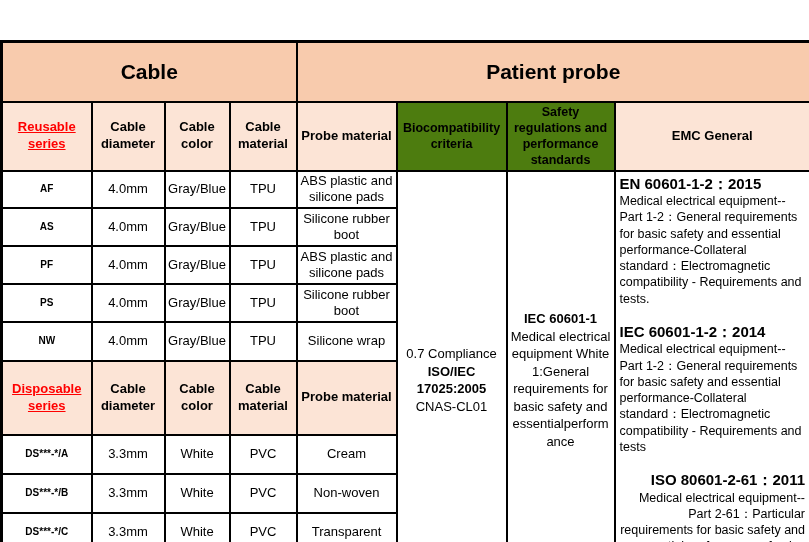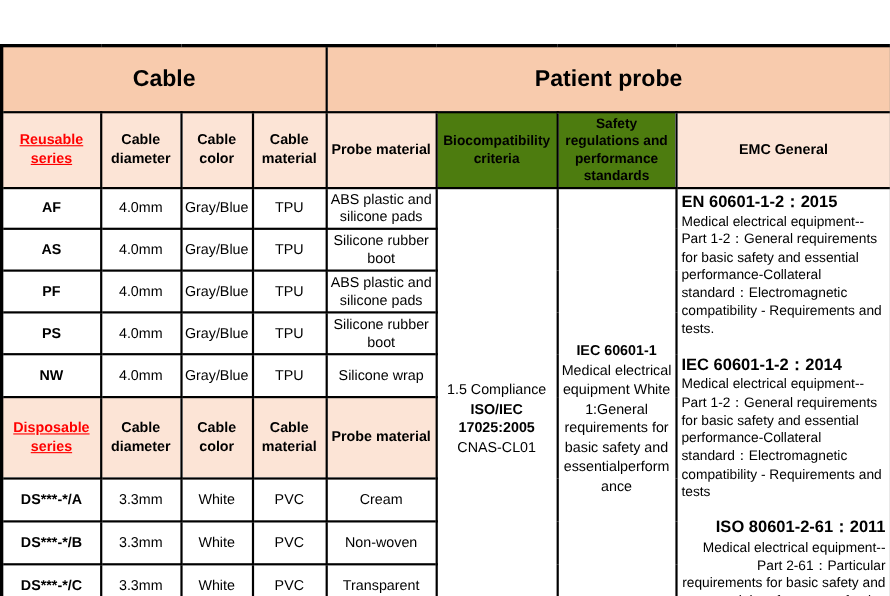--- a/index.html
+++ b/index.html
@@ -45,21 +45,21 @@
     line-height: 1.3;
   }
   .hdr-mid {
     background: #4d7c0f;
     font-weight: bold;
     font-size: 12.5px;
     line-height: 1.3;
     padding: 1px 1px;
   }
   .red { color: #FF0000; text-decoration: underline; }
-  .series { font-weight: bold; font-size: 13px; }
+  .series { font-weight: bold; font-size: 10px; }
   .val { font-size: 13px; }
   .mid-cell {
     font-size: 13px;
     line-height: 1.35;
     overflow-wrap: break-word;
     word-wrap: break-word;
     padding: 1px 3px;
   }
   .b { font-weight: bold; }
   .emc-cell {
@@ -114,21 +114,21 @@
   </tr>
 
   <tr style="height:37px">
     <td class="series">AF</td>
     <td class="val">4.0mm</td>
     <td class="val">Gray/Blue</td>
     <td class="val">TPU</td>
     <td class="val">ABS plastic and silicone pads</td>
 
     <td rowspan="10" class="mid-cell">
-      <div>1.5 Compliance</div>
+      <div>0.7 Compliance</div>
       <div class="b">ISO/IEC</div>
       <div class="b">17025:2005</div>
       <div>CNAS-CL01</div>
     </td>
 
     <td rowspan="10" class="mid-cell">
       <div class="b">IEC 60601-1</div>
       <div class="brk">Medical electrical equipment White 1:General requirements for basic safety and essentialperformance</div>
     </td>
 

